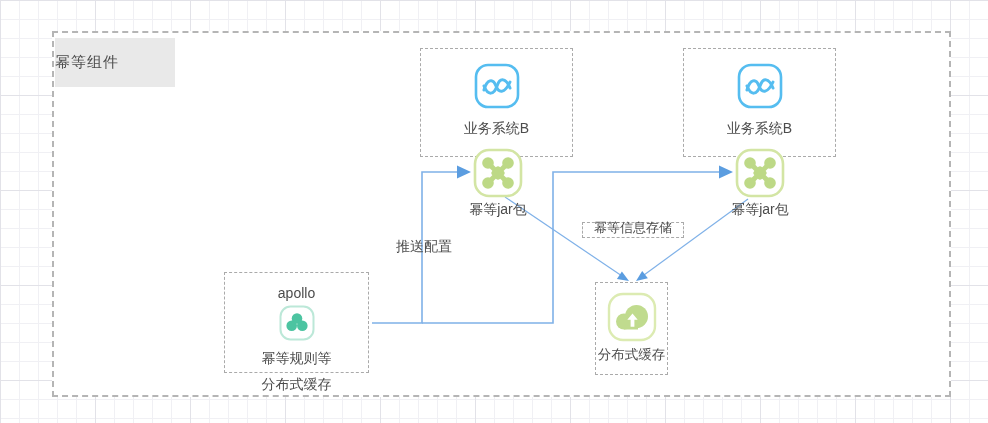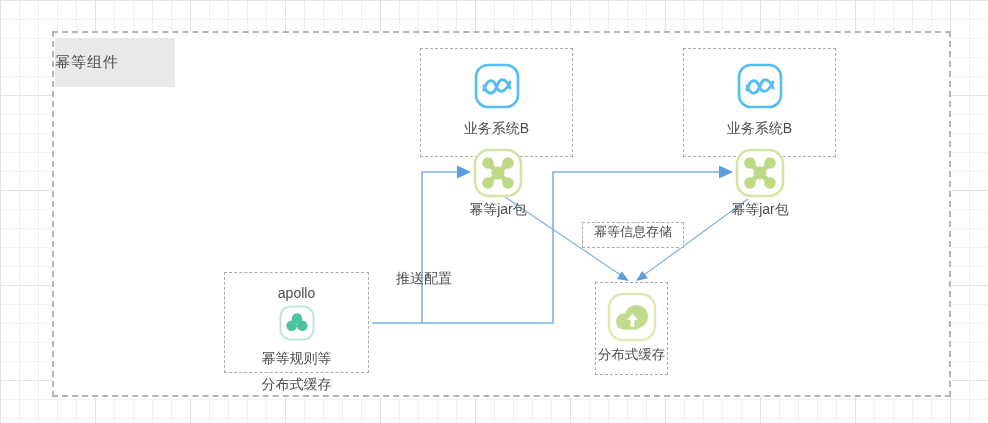--- a/index.html
+++ b/index.html
@@ -40,28 +40,28 @@
   .box-b{left:683px;top:48px;width:153px;height:109px;padding-top:14px;}
   .node-label{font-size:14px;margin-top:7px;white-space:nowrap;}
   .jar-group{width:120px;text-align:center;line-height:0;}
   .jar-a{left:438px;top:148px;}
   .jar-b{left:700px;top:148px;}
   .jar-group .node-label{display:block;line-height:16px;margin-top:3px;}
   .apollo-box{left:224px;top:272px;width:145px;height:101px;padding-top:12px;}
   .apollo-title{font-size:14px;margin-bottom:4px;}
   .apollo-line{font-size:14px;line-height:17px;margin-top:9px;}
   .storage-box{
-    left:582px;top:222px;width:102px;height:26px;
+    left:582px;top:222px;width:102px;height:16px;
     border:1px dashed var(--dash-gray);box-sizing:border-box;
-    display:flex;align-items:flex-start;justify-content:center;
+    display:flex;align-items:flex-end;justify-content:center;
     font-size:13px;background:#fff;white-space:nowrap;
   }
   .cache-box{left:595px;top:282px;width:73px;height:93px;padding-top:9px;}
   .cache-box .node-label{margin-top:4px;font-size:13.5px;text-align:center;}
-  .edge-label{left:396px;top:238px;font-size:14px;white-space:nowrap;margin-top:32px;}
+  .edge-label{left:396px;top:238px;font-size:14px;white-space:nowrap;}
   .connector-layer{left:0;top:0;width:988px;height:423px;pointer-events:none;}
   .conn{stroke:var(--line-blue);fill:none;}
   .conn-thick{stroke-width:1.6px;}
   .conn-thin{stroke-width:1.2px;}
   .arrow-head{fill:var(--arrow-blue);stroke:none;}
   .sys-stroke{stroke:var(--system-blue);}
   .jar-shape{fill:var(--jar-green);}
   .jar-line{stroke:var(--jar-green);}
   .jar-rect{stroke:var(--jar-border);}
   .apollo-dot{fill:var(--apollo-teal);}

